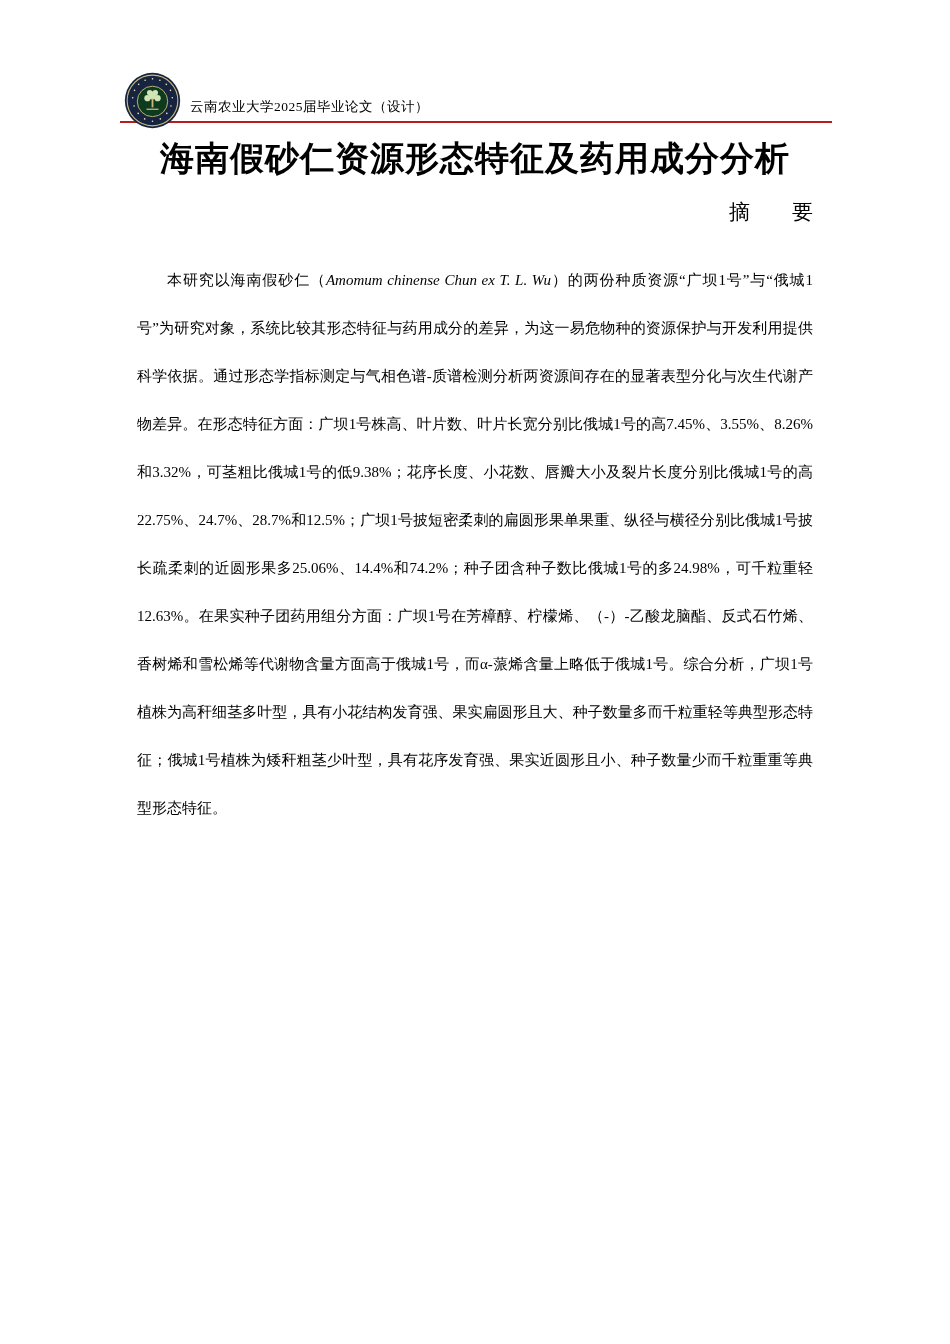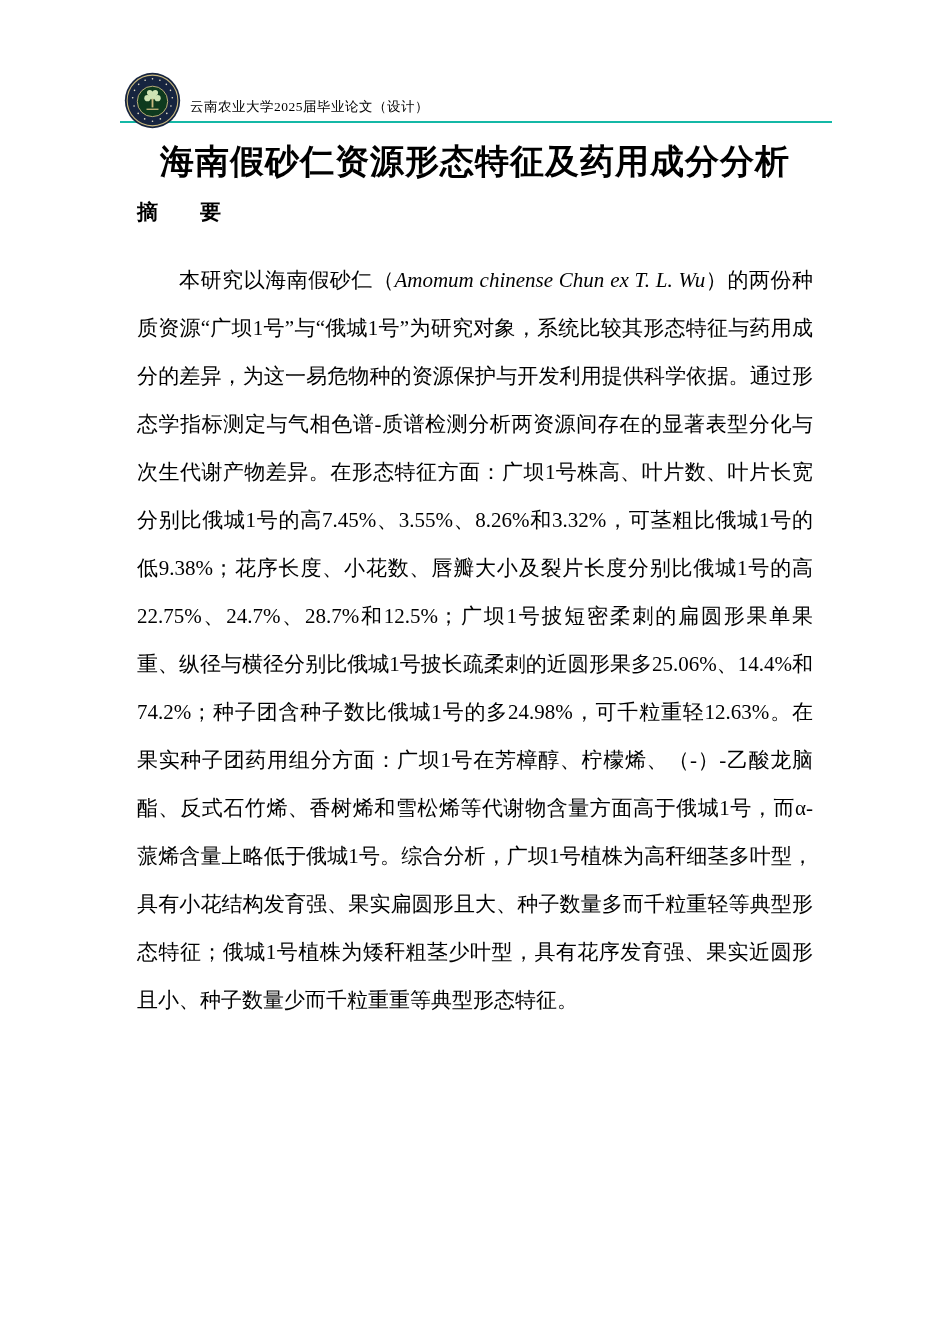--- a/index.html
+++ b/index.html
@@ -16,21 +16,21 @@
     font-family: "Liberation Serif", "DejaVu Serif", serif;
     color: #000000;
     overflow: hidden;
     box-sizing: border-box;
   }
   
   .header {
     position: relative;
     height: 121px;
     margin: 0 118px 15px 120px;
-    border-bottom: 2px solid #14b8a6;
+    border-bottom: 2px solid #b91c1c;
   }
   .logo {
     position: absolute;
     left: 3px;
     top: 71px;
     width: 59px;
     height: 59px;
     z-index: 2;
   }
   .logo svg { display: block; width: 100%; height: 100%; }
@@ -41,38 +41,38 @@
     font-size: 13.5px;
     letter-spacing: 0.5px;
     white-space: nowrap;
   }
   
   .content {
     padding: 0 137px;
   }
   .title {
     margin: 16px 0 0 0;
-    font-family: Liberation Sans, sans-serif;
+    font-family: Liberation Mono, monospace;
     font-weight: bold;
     font-size: 34px;
     line-height: 1.35;
     text-align: center;
     letter-spacing: 1px;
   }
   .abstract-heading {
     margin: 12px 0 0 0;
     font-family: "Liberation Sans", "DejaVu Sans", sans-serif;
-    font-weight: bold;
+    font-weight: normal;
     font-size: 21px;
     line-height: 1.4;
-    text-align: left;
+    text-align: right;
   }
   .abstract {
     margin: 30px 0 0 0;
-    font-size: 21px;
+    font-size: 15px;
     line-height: 48px;
     text-align: justify;
     text-indent: 2em;
   }
   .abstract .latin {
     font-style: italic;
     font-family: "Liberation Serif", "DejaVu Serif", serif;
   }
   .keywords {
     margin: 6px 0 0 0;

